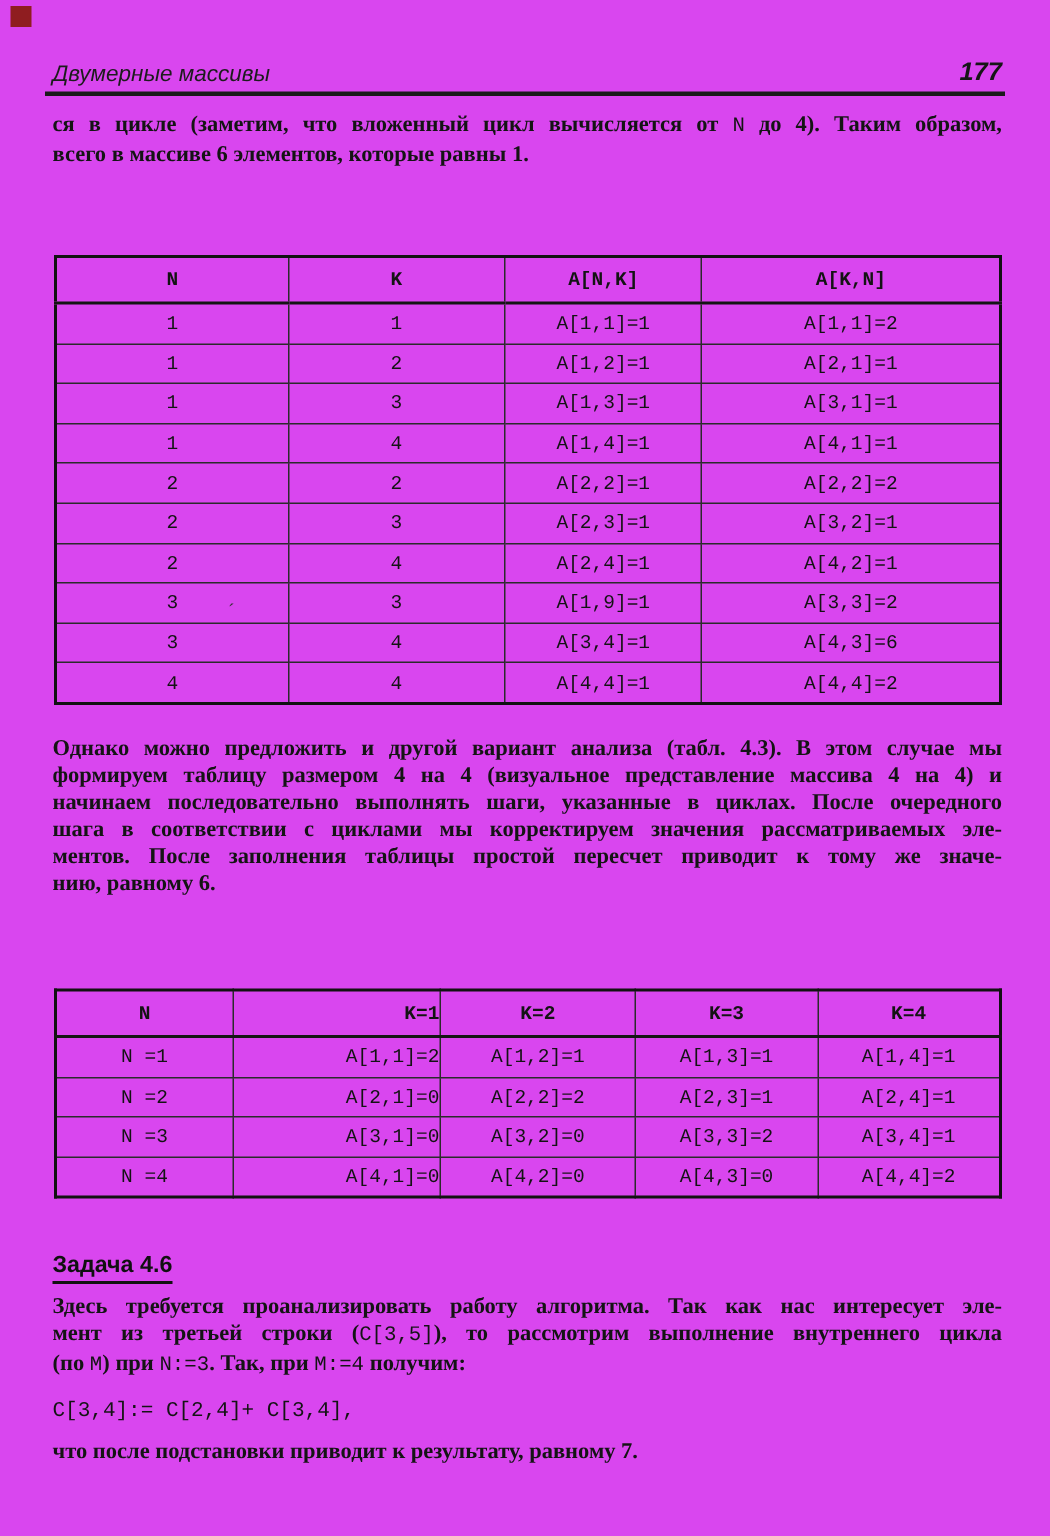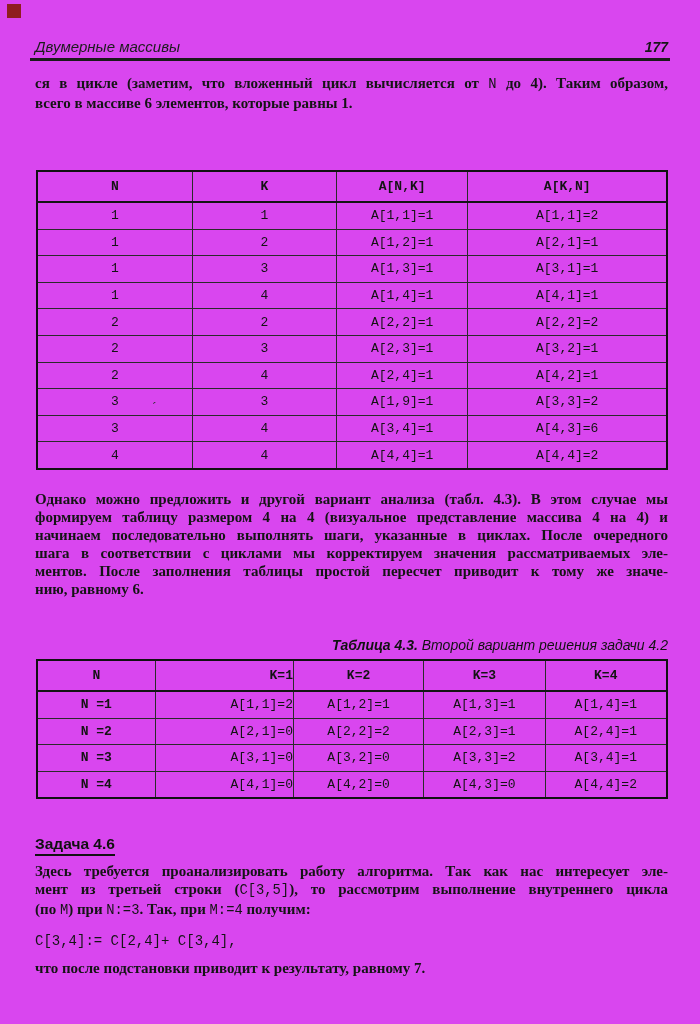--- a/index.html
+++ b/index.html
@@ -6,21 +6,21 @@
   .page{position:relative;width:700px;height:1024px;background:#d946ef;color:#161616;
         font-family:"Liberation Serif","DejaVu Serif",serif;overflow:hidden;}
 
   .redmark{position:absolute;left:7px;top:4px;width:14px;height:14px;}
 
   .pagehead{position:absolute;left:30px;top:38px;width:640px;display:flex;
             justify-content:space-between;align-items:flex-end;
             border-bottom:3px solid #1a1a1a;padding-bottom:3px;
             font-family:"Liberation Sans","DejaVu Sans",sans-serif;font-style:italic;}
   .ph-title{font-size:15px;padding-left:5px;color:#1c1c1c;}
-  .ph-num{font-size:14px;font-weight:700;padding-right:2px;}
+  .ph-num{font-size:17px;font-weight:700;padding-right:2px;}
 
   .para{position:absolute;left:35px;width:633px;font-size:15px;font-weight:700;
         line-height:18px;color:#141414;}
   .tline{text-align:justify;text-align-last:justify;}
   .tline.tlast{text-align-last:left;}
   .mono{font-family:"Liberation Mono","DejaVu Sans Mono",monospace;font-weight:400;
         font-size:13.8px;}
 
   .tcap{position:absolute;left:35px;width:633px;text-align:right;
         font-family:"Liberation Sans","DejaVu Sans",sans-serif;font-style:italic;
@@ -30,21 +30,21 @@
   .dtable{position:absolute;left:36px;width:632px;border-collapse:collapse;
           table-layout:fixed;border:2.5px solid #111;
           font-family:"Liberation Mono","DejaVu Sans Mono",monospace;font-size:13px;
           color:#131313;}
   .dtable th,.dtable td{border-style:solid;border-color:#2b2b2b;
           border-top-width:1.8px;border-bottom-width:1.8px;
           border-left-width:1.4px;border-right-width:1.4px;
           text-align:center;vertical-align:middle;padding:0;overflow:hidden;}
   .dtable th{height:29px;font-weight:700;border-bottom-width:2.4px;border-bottom-color:#141414;}
   .dtable td{height:25.6px;font-weight:400;}
-  .dtable td.bold{font-weight:700;}
+  .dtable td.bold{font-weight:400;}
   .t42 th:nth-child(1),.t42 td:nth-child(1){width:24.6%;}
   .t42 th:nth-child(2),.t42 td:nth-child(2){width:22.9%;}
   .t42 th:nth-child(3),.t42 td:nth-child(3){width:20.9%;}
   .t42 th:nth-child(4),.t42 td:nth-child(4){width:31.6%;}
   .t43 th:nth-child(1),.t43 td:nth-child(1){width:18.7%;}
   .t43 th:nth-child(2),.t43 td:nth-child(2){width:22.0%;text-align:right;}
   .t43 th:nth-child(3),.t43 td:nth-child(3){width:20.7%;}
   .t43 th:nth-child(4),.t43 td:nth-child(4){width:19.3%;}
   .t43 th:nth-child(5),.t43 td:nth-child(5){width:19.3%;font-family:Liberation Mono, monospace;}
 
@@ -154,23 +154,20 @@
 
   <div class="para" style="top:490px">
       <div class="tline"><span>Однако можно предложить и другой вариант анализа (табл. 4.3). В этом случае мы</span></div>
       <div class="tline"><span>формируем таблицу размером 4 на 4 (визуальное представление массива 4 на 4) и</span></div>
       <div class="tline"><span>начинаем последовательно выполнять шаги, указанные в циклах. После очередного</span></div>
       <div class="tline"><span>шага в соответствии с циклами мы корректируем значения рассматриваемых эле-</span></div>
       <div class="tline"><span>ментов. После заполнения таблицы простой пересчет приводит к тому же значе-</span></div>
       <div class="tline tlast"><span>нию, равному 6.</span></div>
     </div>
 
-  <div class="tcap" style="top:637px">
-    <span class="capb">Таблица 4.3.</span><span> Второй вариант решения задачи 4.2</span>
-  </div>
 
   <table class="dtable t43" style="top:659px">
       <thead>
         <tr>
           <th>N</th>
           <th>K=1</th>
           <th>K=2</th>
           <th>K=3</th>
           <th>K=4</th>
         </tr>

